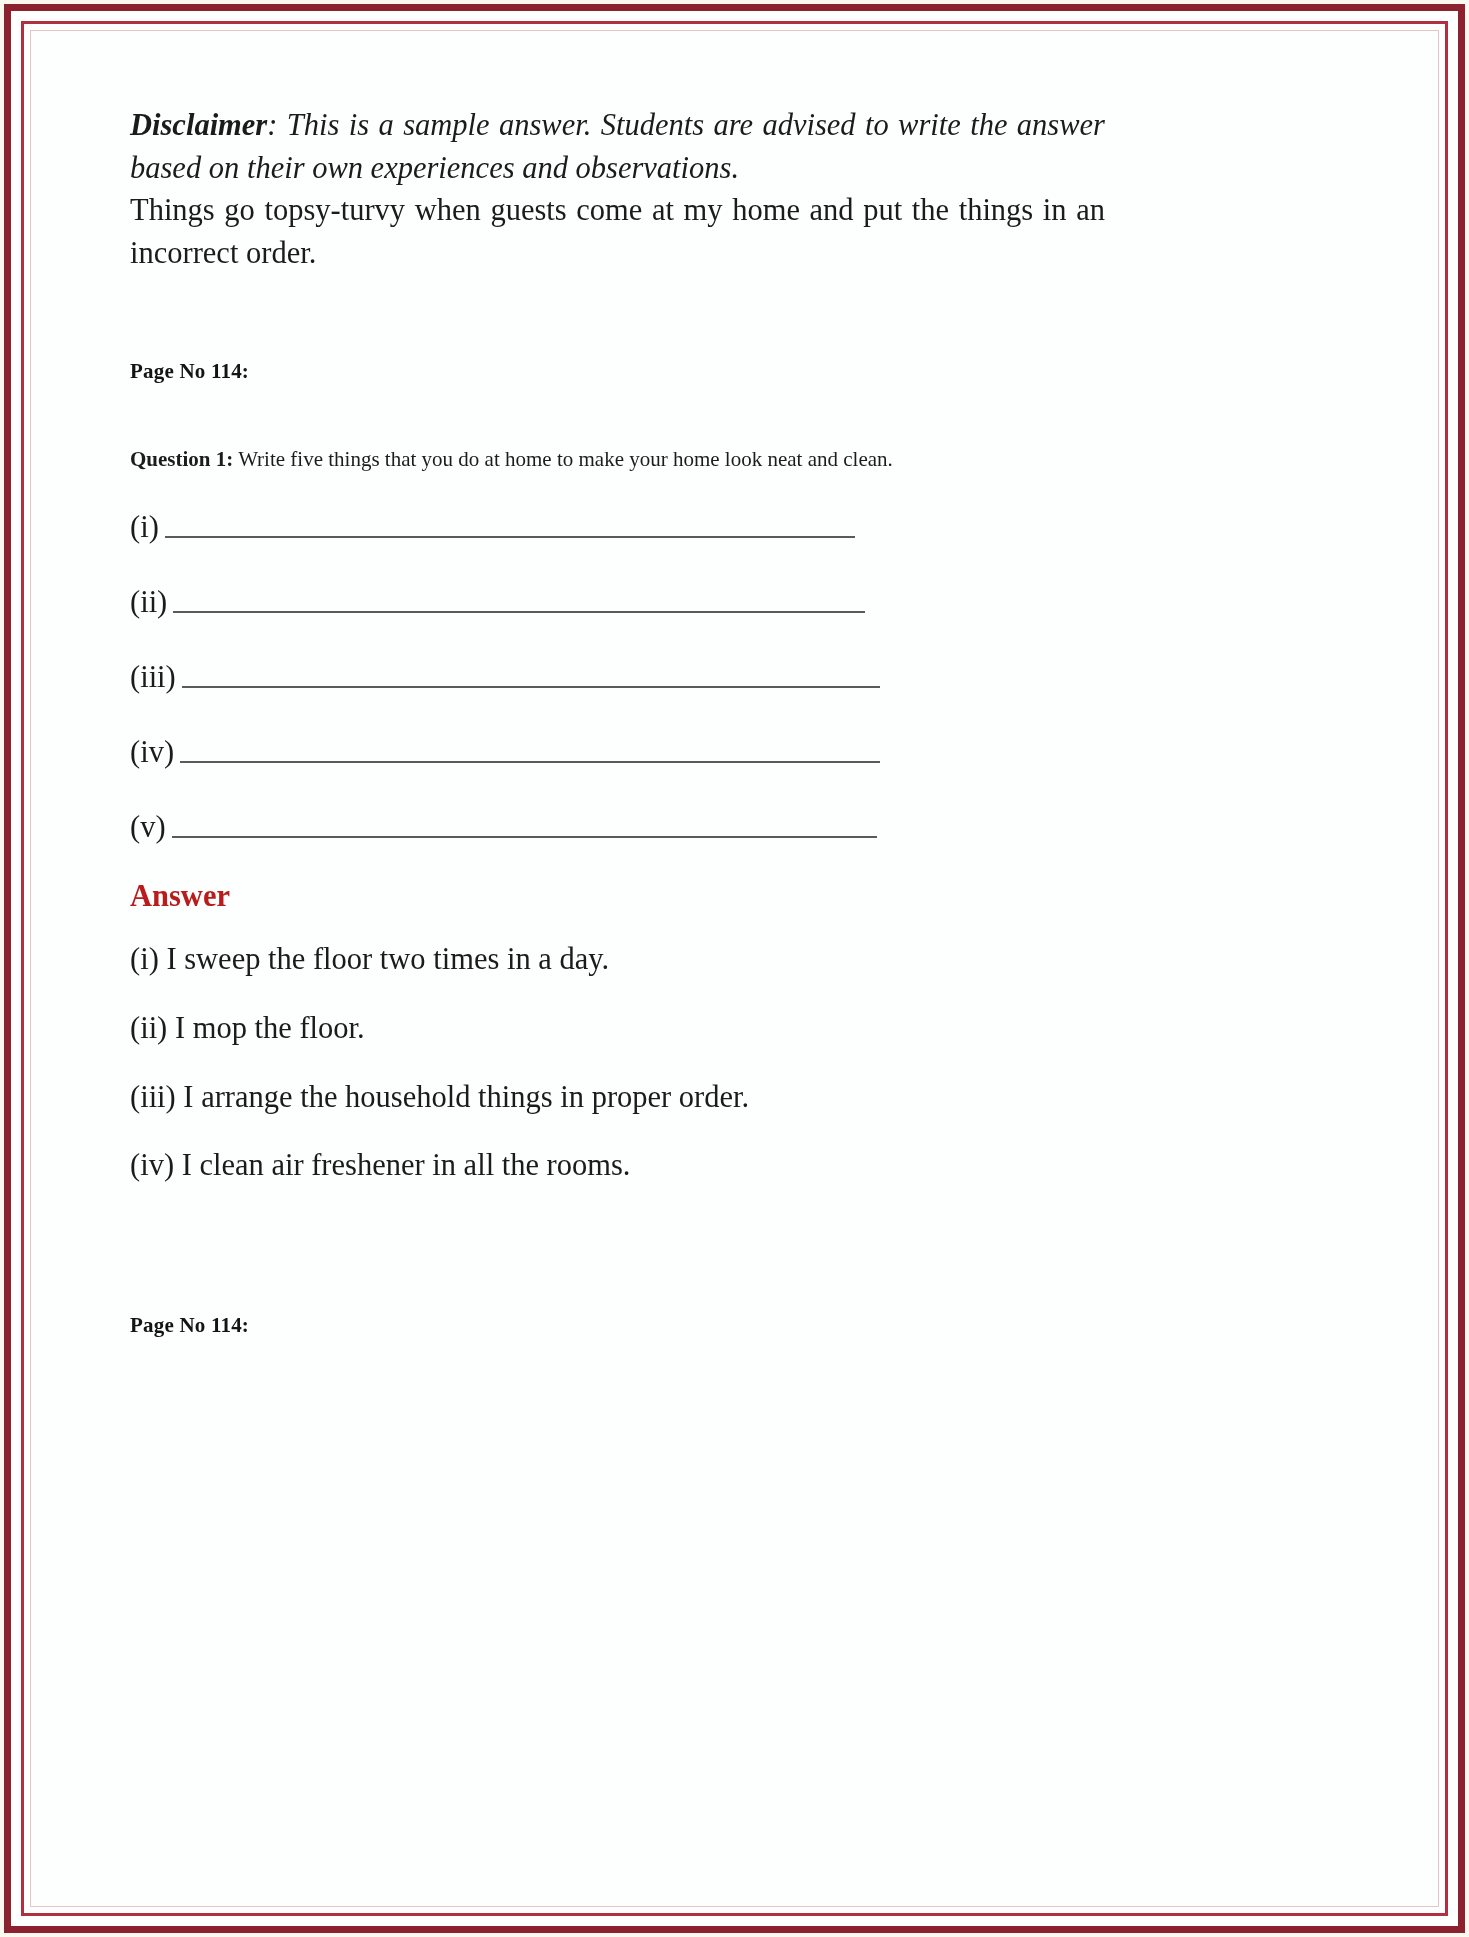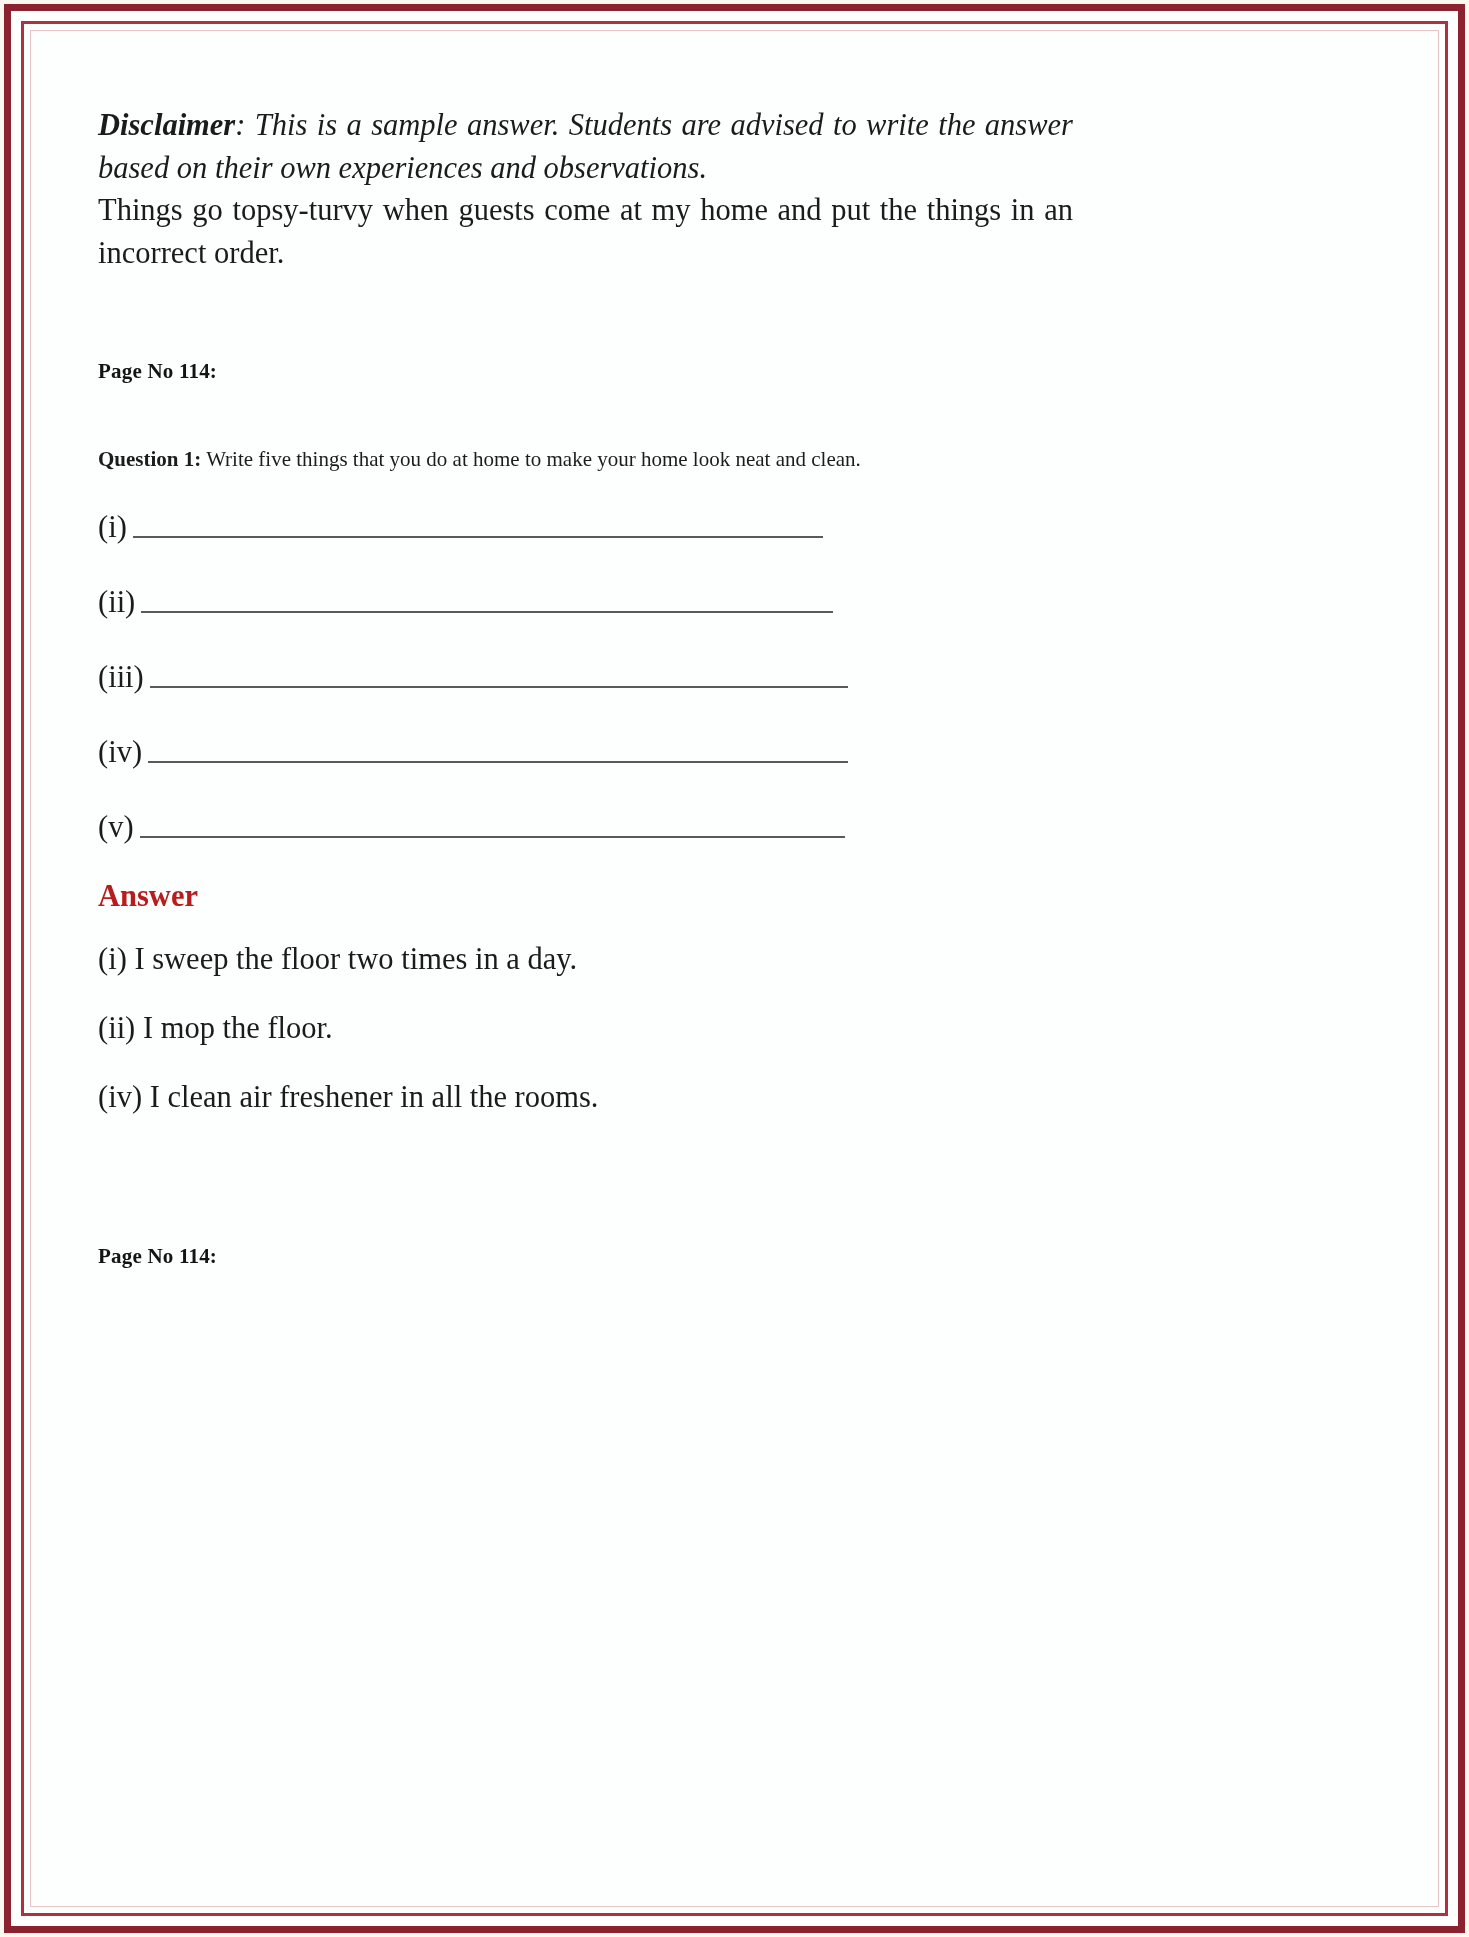--- a/index.html
+++ b/index.html
@@ -51,21 +51,21 @@
     left: 0; top: 0;
     width: 1469px; height: 1937px;
     box-sizing: border-box;
     border: 4px solid #fbf8f0;
     pointer-events: none;
   }
 
   
   .content {
     position: absolute;
-    left: 98px;
+    left: 130px;
     top: 104px;
     width: 975px;
     color: #1c1c1c;
   }
 
   p.para {
     margin: 0 0 0 0;
     font-size: 30.5px;
     line-height: 1.40;
     text-align: justify;
@@ -203,20 +203,21 @@
     <div class="blank-row">
       <span class="num">(v)</span>
       <span class="rule rule-v"></span>
     </div>
   </div>
 
   <div class="answer-label">Answer</div>
 
   <div class="answer-item">(i) I sweep the floor two times in a day.</div>
   <div class="answer-item">(ii) I mop the floor.</div>
+  <div class="answer-item">(iii) I arrange the household things in proper order.</div>
   <div class="answer-item">(iv) I clean air freshener in all the rooms.</div>
 
   <div class="heading-gap-3"></div>
 
   <div class="page-heading">Page No 114:</div>
 
   <div class="heading-gap-4"></div>
 
 
 </div>

